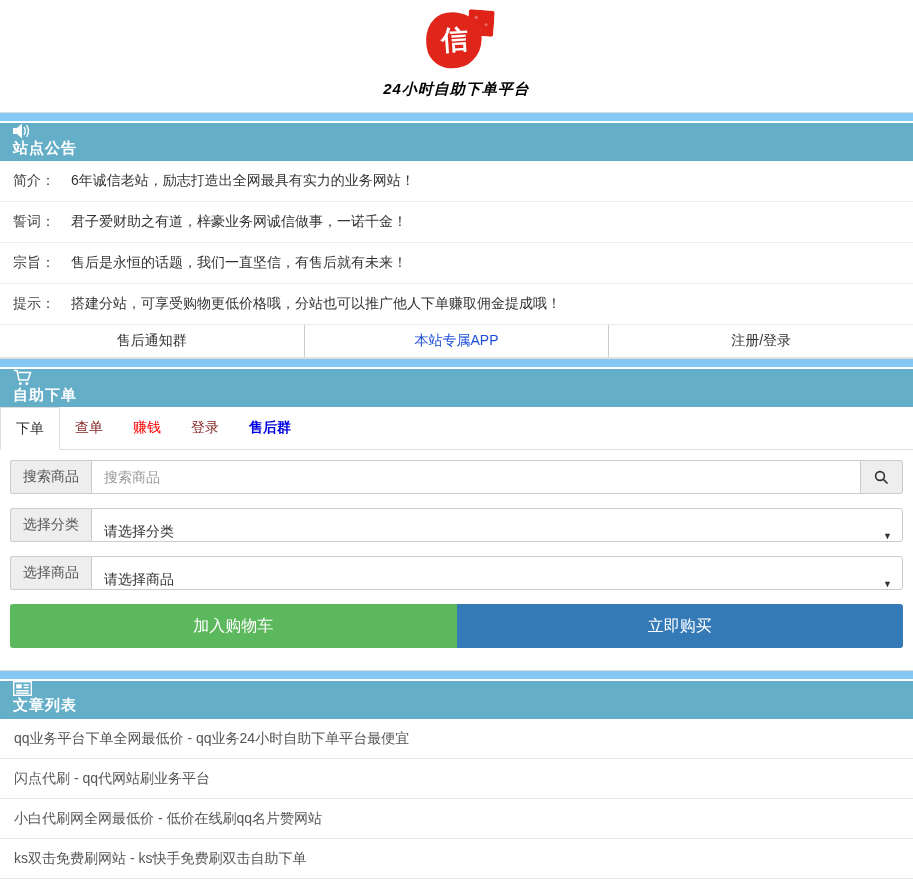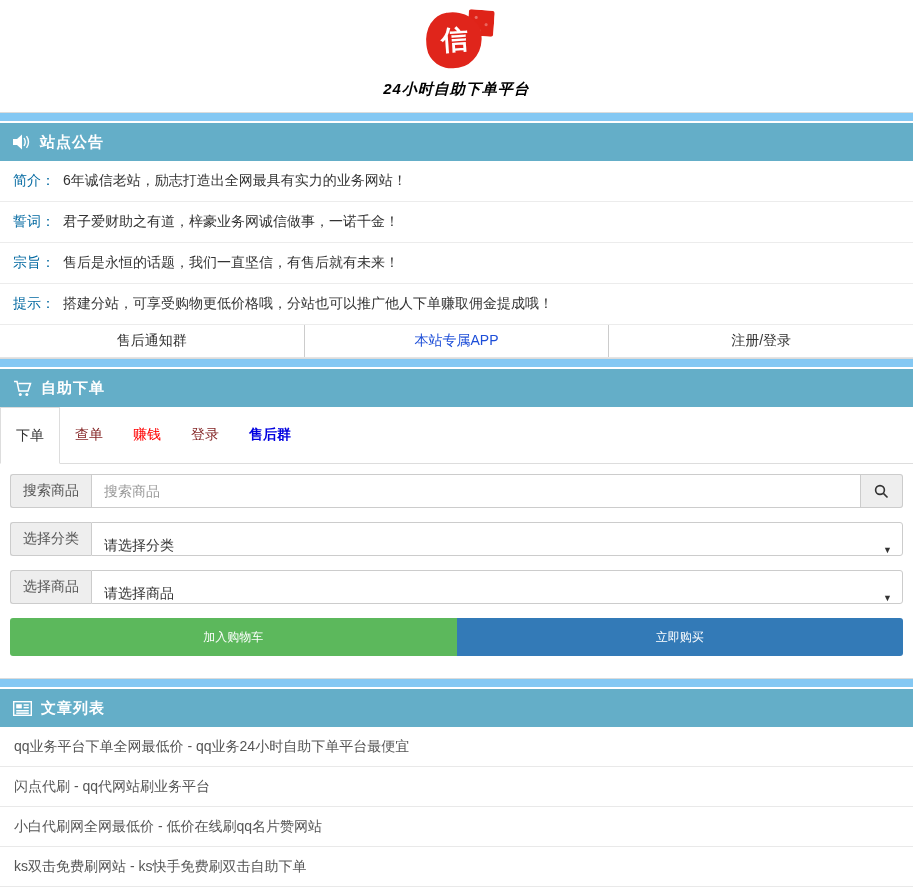--- a/index.html
+++ b/index.html
@@ -25,42 +25,42 @@
     display: flex; align-items: center; justify-content: center;
   }
   .logo-char { color: #fff; font-size: 27px; font-weight: bold; transform: rotate(4deg); }
   .site-title { margin-top: 8px; font-size: 15px; font-weight: bold; color: #000; letter-spacing: 1px; font-style: italic; }
 
   
   .divider { border-top: 1px solid #dcdcdc; }
   .divider .stripe { height: 10px; background: #84c8f3; border-bottom: 2px solid #fff; }
   .panel-heading {
     height: 38px; background: #64aec8; color: #fff;
-    display: flex; align-items: center; padding-left: 13px;
-    font-size: 15px; font-weight: bold; letter-spacing: 1px;
+    display: flex; align-items: flex-start; padding-left: 13px;
+    font-size: 15px; font-weight: bold; letter-spacing: 1px; flex-direction: column;
   }
   .panel-heading .h-icon { display: inline-flex; margin-right: 9px; }
   .panel-heading svg { display: block; }
 
   
   .notice-row { height: 41px; display: flex; align-items: center; padding-left: 13px; font-size: 14px; border-bottom: 1px solid #ececec; }
-  .notice-label { color: #0369a1; margin-right: 8px; white-space: nowrap; }
+  .notice-label { color: #404040; margin-right: 16px; white-space: nowrap; }
   .notice-text { color: #333; }
 
   .notice-links { display: flex; height: 33px; border-bottom: 1px solid #e4e4e4; }
   .notice-link {
     flex: 1; display: flex; align-items: center; justify-content: center;
     font-size: 14px; color: #333; cursor: pointer; border-right: 1px solid #ccc;
     text-decoration: none;
   }
   .notice-link:last-child { border-right: none; }
   .notice-link.red { color: #1d4ed8; }
 
   
-  .tabs { display: flex; border-bottom: 1px solid #ddd; height: 57px; align-items: stretch; }
+  .tabs { display: flex; border-bottom: 1px solid #ddd; height: 43px; align-items: stretch; }
   .tab { padding: 0 15px; display: flex; align-items: center; font-size: 14px; cursor: pointer; text-decoration: none; }
   .tab.active {
     background: #fff; border: 1px solid #ddd; border-bottom: 1px solid #fff;
     margin-bottom: -1px; color: #333;
   }
   .tab.blue { color: #7f1d1d; }
   .tab.red { color: #f00; }
   .tab.boldblue { color: #0101e0; font-weight: bold; }
 
   
@@ -83,21 +83,21 @@
   }
   .ig-select {
     flex: 1; height: 34px; border: 1px solid #ccc; background: #fff;
     display: flex; align-items: flex-end; justify-content: space-between;
     padding: 0 10px 0 12px; font-size: 14px; color: #333; cursor: pointer;
     border-radius: 0 3px 3px 0;
   }
   .select-arrow { font-size: 9px; color: #333; }
 
   .action-btns { display: flex; margin-top: 2px; }
-  .btn { flex: 1; height: 38px; border: none; color: #fff; font-size: 12px; cursor: pointer; font-family: inherit; }
+  .btn { flex: 1; height: 44px; border: none; color: #fff; font-size: 16px; cursor: pointer; font-family: inherit; }
   .btn-green { background: #5cb85c; border-radius: 3px 0 0 3px; }
   .btn-blue { background: #337ab7; border-radius: 0 3px 3px 0; }
   .form-bottom-space { height: 22px; }
 
   
   .article-row {
     height: 40px; display: flex; align-items: center; padding-left: 14px;
     font-size: 14px; color: #555; border-bottom: 1px solid #e9e9e9; cursor: pointer;
   }
 </style>

